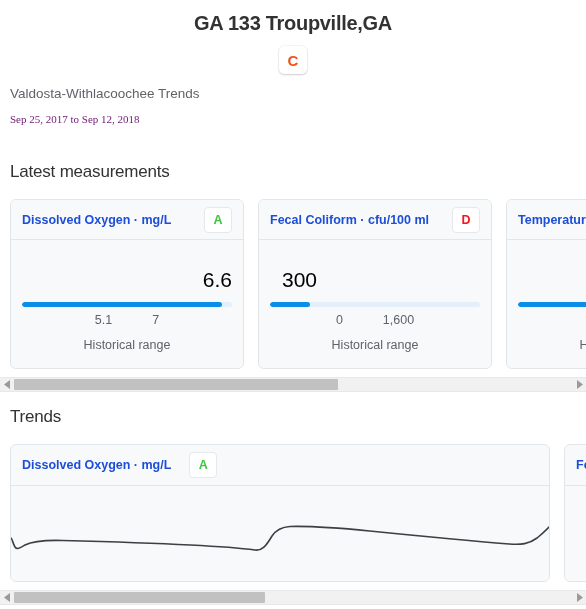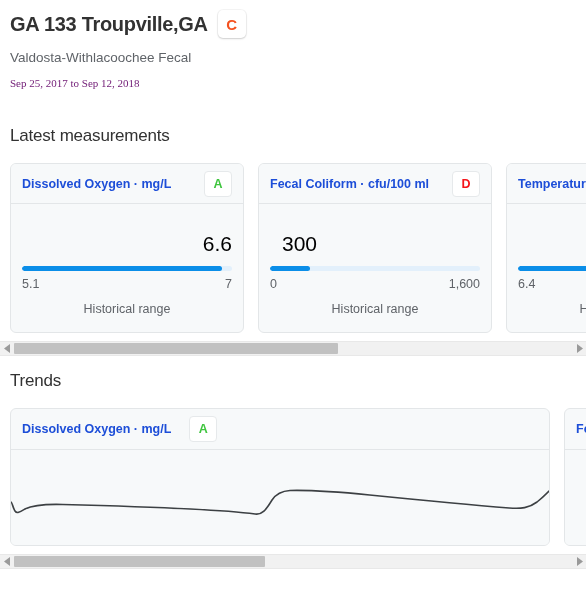--- a/index.html
+++ b/index.html
@@ -17,20 +17,21 @@
   }
 
   .page { padding: 0 0 0 0; }
 
   
   .header { padding: 10px 10px 0 10px; }
   .title-row {
     display: flex;
     align-items: center;
     gap: 10px;
+    flex-direction: column;
   }
   .page-title {
     font-size: 20px;
     font-weight: bold;
     color: #323232;
     letter-spacing: -0.3px;
     margin: 0;
     line-height: 26px;
   }
   .grade-badge {
@@ -146,21 +147,21 @@
     overflow: hidden;
   }
   .bar-fill {
     position: absolute;
     left: 0; top: 0; bottom: 0;
     background: #0b8ee8;
     border-radius: 3px;
   }
   .range-row {
     display: flex;
-    justify-content: space-between;
+    justify-content: center;
     margin-top: 6px;
     font-size: 12.5px;
     color: #5f6368;
     gap: 40px;
   }
   .hist-label {
     text-align: center;
     font-size: 12.5px;
     color: #5f6368;
     margin-top: 11px;
@@ -246,21 +247,21 @@
 
 <div class="page">
 
   <div class="header">
     <div class="title-row">
       <h1 class="page-title">GA 133 Troupville,GA</h1>
       <div class="grade-badge">
         <span style="color: rgb(244, 81, 30);">C</span>
       </div>
     </div>
-    <p class="subtitle">Valdosta-Withlacoochee Fecal</p>
+    <p class="subtitle">Valdosta-Withlacoochee Trends</p>
     <p class="daterange">Sep 25, 2017 to Sep 12, 2018</p>
   </div>
 
   <h2 class="section-heading" style="margin-top:34px;">Latest measurements</h2>
 
   <div class="cards-strip">
 
     <div class="mcard">
       <div class="mcard-head">
         <span class="mcard-title">Dissolved Oxygen · mg/L</span>

